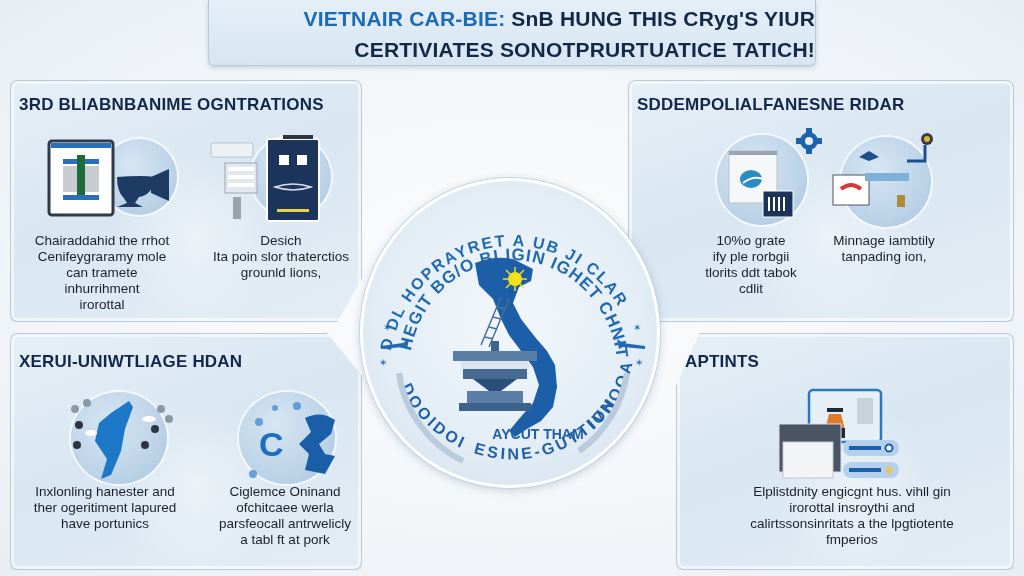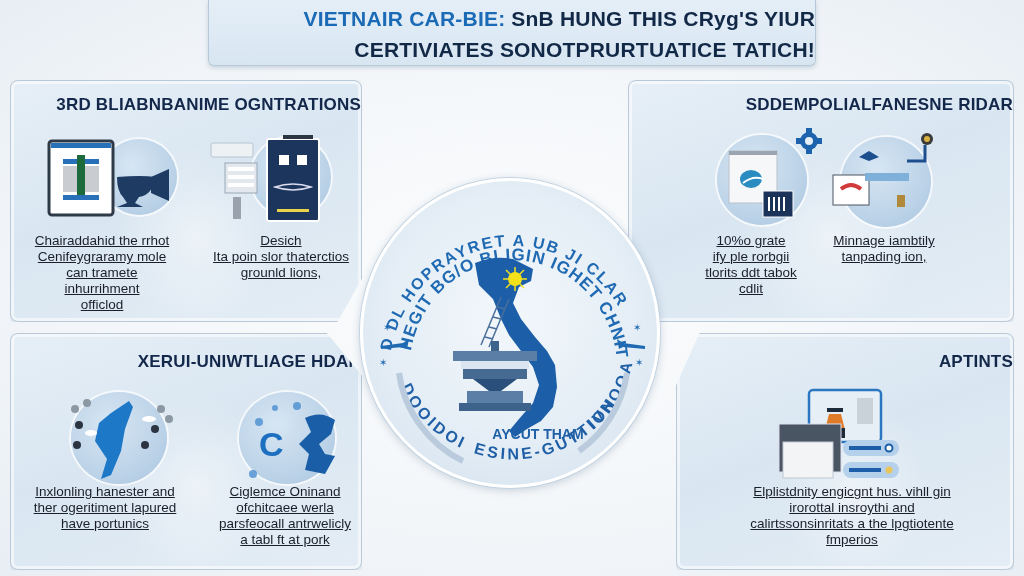--- a/index.html
+++ b/index.html
@@ -40,25 +40,25 @@
   #p-tl { left: 10px; top: 80px; width: 352px; height: 242px; border-radius: 8px;
           clip-path: polygon(0 0, 100% 0, 100% 82%, 93% 100%, 0 100%); }
   #p-tr { left: 628px; top: 80px; width: 386px; height: 242px; border-radius: 8px;
           clip-path: polygon(0 0, 100% 0, 100% 100%, 8% 100%, 0 82%); padding-left: 32px; }
   #p-bl { left: 10px; top: 333px; width: 352px; height: 237px; border-radius: 8px;
           clip-path: polygon(0 0, 90% 0, 100% 18%, 100% 100%, 0 100%); }
   #p-br { left: 676px; top: 333px; width: 338px; height: 237px; border-radius: 8px;
           clip-path: polygon(7% 0, 100% 0, 100% 100%, 0 100%, 0 22%); }
 
   .panel-title {
-    position: absolute; left: 8px; right: 0; text-align: right;
+    position: absolute; left: 8px; right: 0; text-align: left;
     font-weight: bold; font-size: 17px; color: #13274a; letter-spacing: 0.2px;
   }
   .caption {
-    position: absolute; text-align: center; font-size: 13.5px; line-height: 16px; color: #1a1f2b; text-decoration: underline;
+    position: absolute; text-align: center; font-size: 13.5px; line-height: 16px; color: #1a1f2b;
   }
   .icon-circle {
     position: absolute; border-radius: 50%;
     background: radial-gradient(circle at 40% 35%, #d7e6f3 0%, #b8d0e6 70%, #a8c4de 100%);
     box-shadow: 0 0 0 2px rgba(255,255,255,0.7);
   }
 
   
   .emblem {
     position: absolute; left: 360px; top: 178px; width: 300px; height: 310px;
@@ -110,21 +110,21 @@
     <rect x="90" y="24" width="10" height="10" fill="#fff"></rect>
     <path d="M68 56 Q86 50 104 56 Q86 62 68 56 Z" fill="none" stroke="#dde" stroke-width="1.5"></path>
     <rect x="70" y="78" width="32" height="3" fill="#e7d24a"></rect>
   </svg>
 
   <div class="caption" style="left:6px;top:152px;width:170px;">
     <div>Chairaddahid the rrhot</div>
     <div>Cenifeygraramy mole</div>
     <div>can tramete</div>
     <div>inhurrihment</div>
-    <div>officlod</div>
+    <div>irorottal</div>
   </div>
   <div class="caption" style="left:188px;top:152px;width:164px;">
     <div>Desich</div>
     <div>Ita poin slor thaterctios</div>
     <div>grounld lions,</div>
   </div>
 </div>
 
 <div class="panel" id="p-tr">
   <div class="panel-title" style="top:14px;">SDDEMPOLIALFANESNE RIDAR</div>

